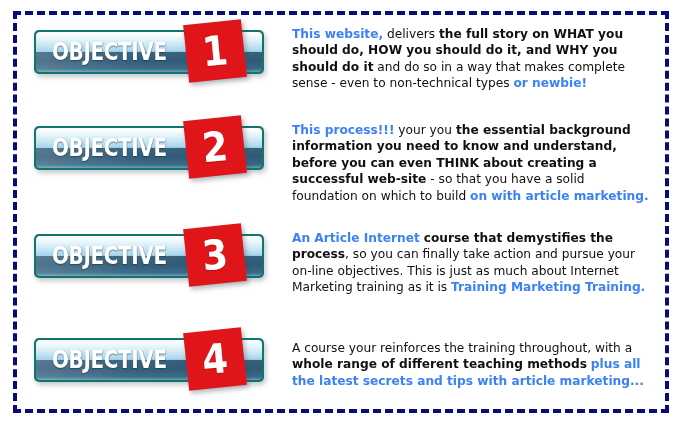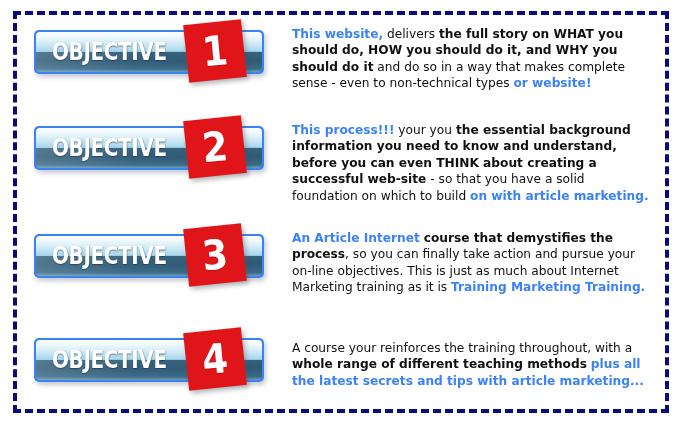--- a/index.html
+++ b/index.html
@@ -56,21 +56,21 @@
     flex: 0 0 auto;
   }
 
   .badge-card {
     position: absolute;
     left: 0;
     top: 8px;
     width: 230px;
     height: 44px;
     border-radius: 5px;
-    background: #3b82f6;
+    background: #0f766e;
     padding: 2px;
     box-sizing: border-box;
     box-shadow: 2px 3px 5px rgba(80,90,100,0.33);
   }
 
   .badge-inner {
     position: relative;
     width: 100%;
     height: 100%;
     border-radius: 4px;
@@ -172,21 +172,21 @@
     <div class="badge-wrap">
       <div class="badge-card">
         <div class="badge-inner">
           <div class="badge-label">OBJECTIVE</div>
         </div>
       </div>
       <div class="badge-number">
         <span>1</span>
       </div>
     </div>
-    <div class="copy"><span class="r">This website,</span><span> delivers </span><span class="b">the full story on WHAT you should do, HOW you should do it, and WHY you should do it</span><span> and do so in a way that makes complete sense - even to non-technical types </span><span class="r">or website!</span></div>
+    <div class="copy"><span class="r">This website,</span><span> delivers </span><span class="b">the full story on WHAT you should do, HOW you should do it, and WHY you should do it</span><span> and do so in a way that makes complete sense - even to non-technical types </span><span class="r">or newbie!</span></div>
   </div>
 
   <div class="row" id="row-1">
     <div class="badge-wrap">
       <div class="badge-card">
         <div class="badge-inner">
           <div class="badge-label">OBJECTIVE</div>
         </div>
       </div>
       <div class="badge-number">

